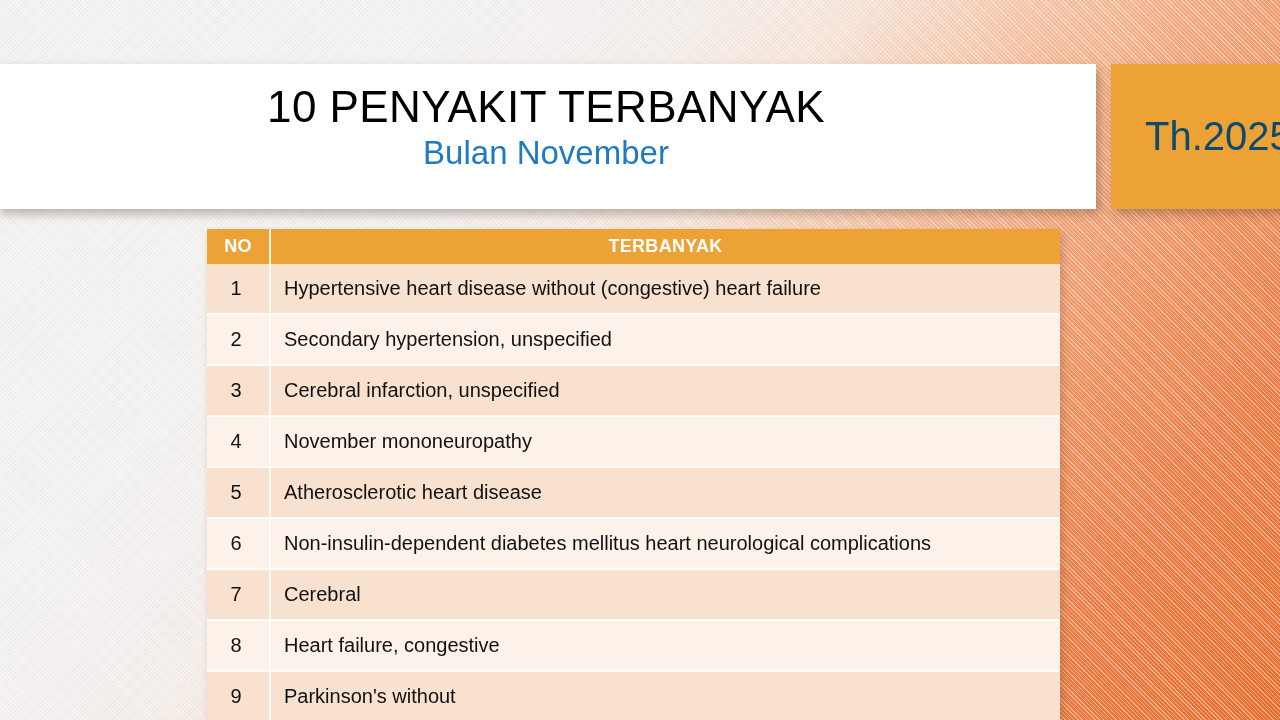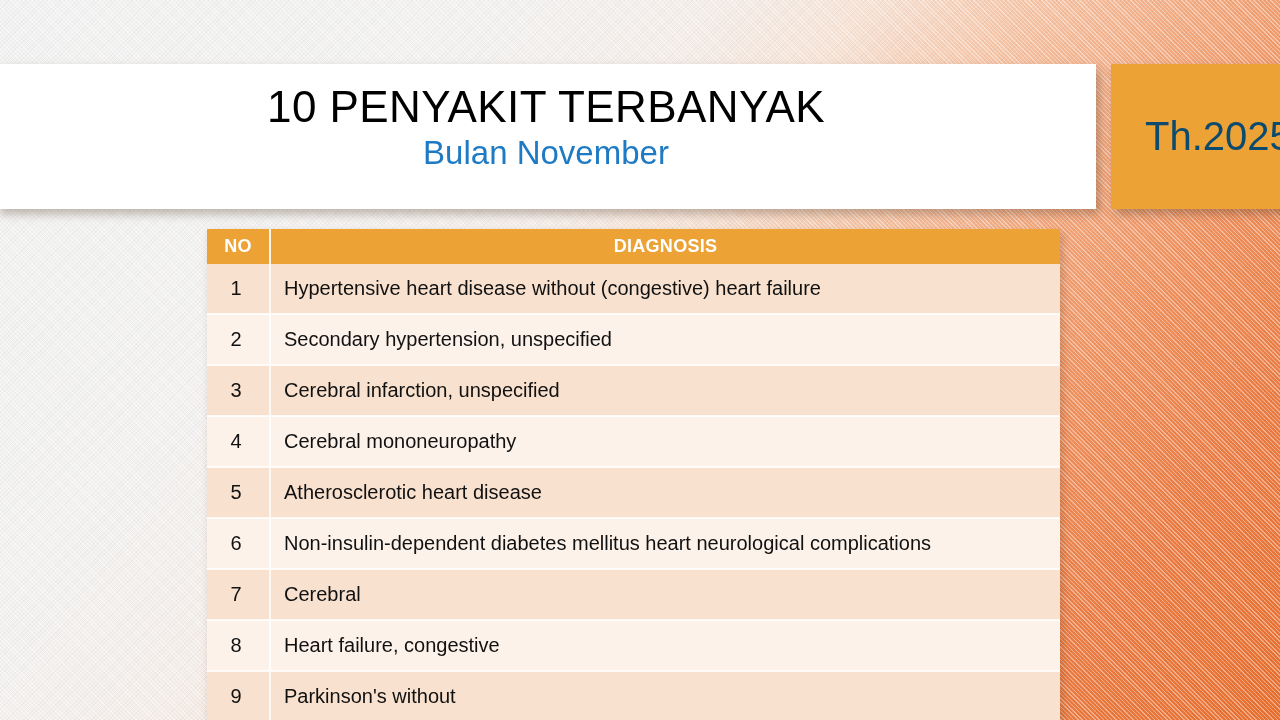--- a/index.html
+++ b/index.html
@@ -178,39 +178,39 @@
 
   <div id="diag-table-wrap">
     <table class="diag">
       <colgroup>
         <col class="c-no">
         <col class="c-dx">
       </colgroup>
       <thead>
         <tr>
           <th class="th-no">NO</th>
-          <th class="th-dx">DIAGNOSIS</th>
+          <th class="th-dx">TERBANYAK</th>
         </tr>
       </thead>
       <tbody id="diag-body">
           <tr class="band-dark">
             <td class="cell-no">1</td>
             <td class="cell-dx">Hypertensive heart disease without (congestive) heart failure</td>
           </tr>
           <tr class="band-light">
             <td class="cell-no">2</td>
             <td class="cell-dx">Secondary hypertension, unspecified</td>
           </tr>
           <tr class="band-dark">
             <td class="cell-no">3</td>
             <td class="cell-dx">Cerebral infarction, unspecified</td>
           </tr>
           <tr class="band-light">
             <td class="cell-no">4</td>
-            <td class="cell-dx">Cerebral mononeuropathy</td>
+            <td class="cell-dx">November mononeuropathy</td>
           </tr>
           <tr class="band-dark">
             <td class="cell-no">5</td>
             <td class="cell-dx">Atherosclerotic heart disease</td>
           </tr>
           <tr class="band-light">
             <td class="cell-no">6</td>
             <td class="cell-dx">Non-insulin-dependent diabetes mellitus heart neurological complications</td>
           </tr>
           <tr class="band-dark">

